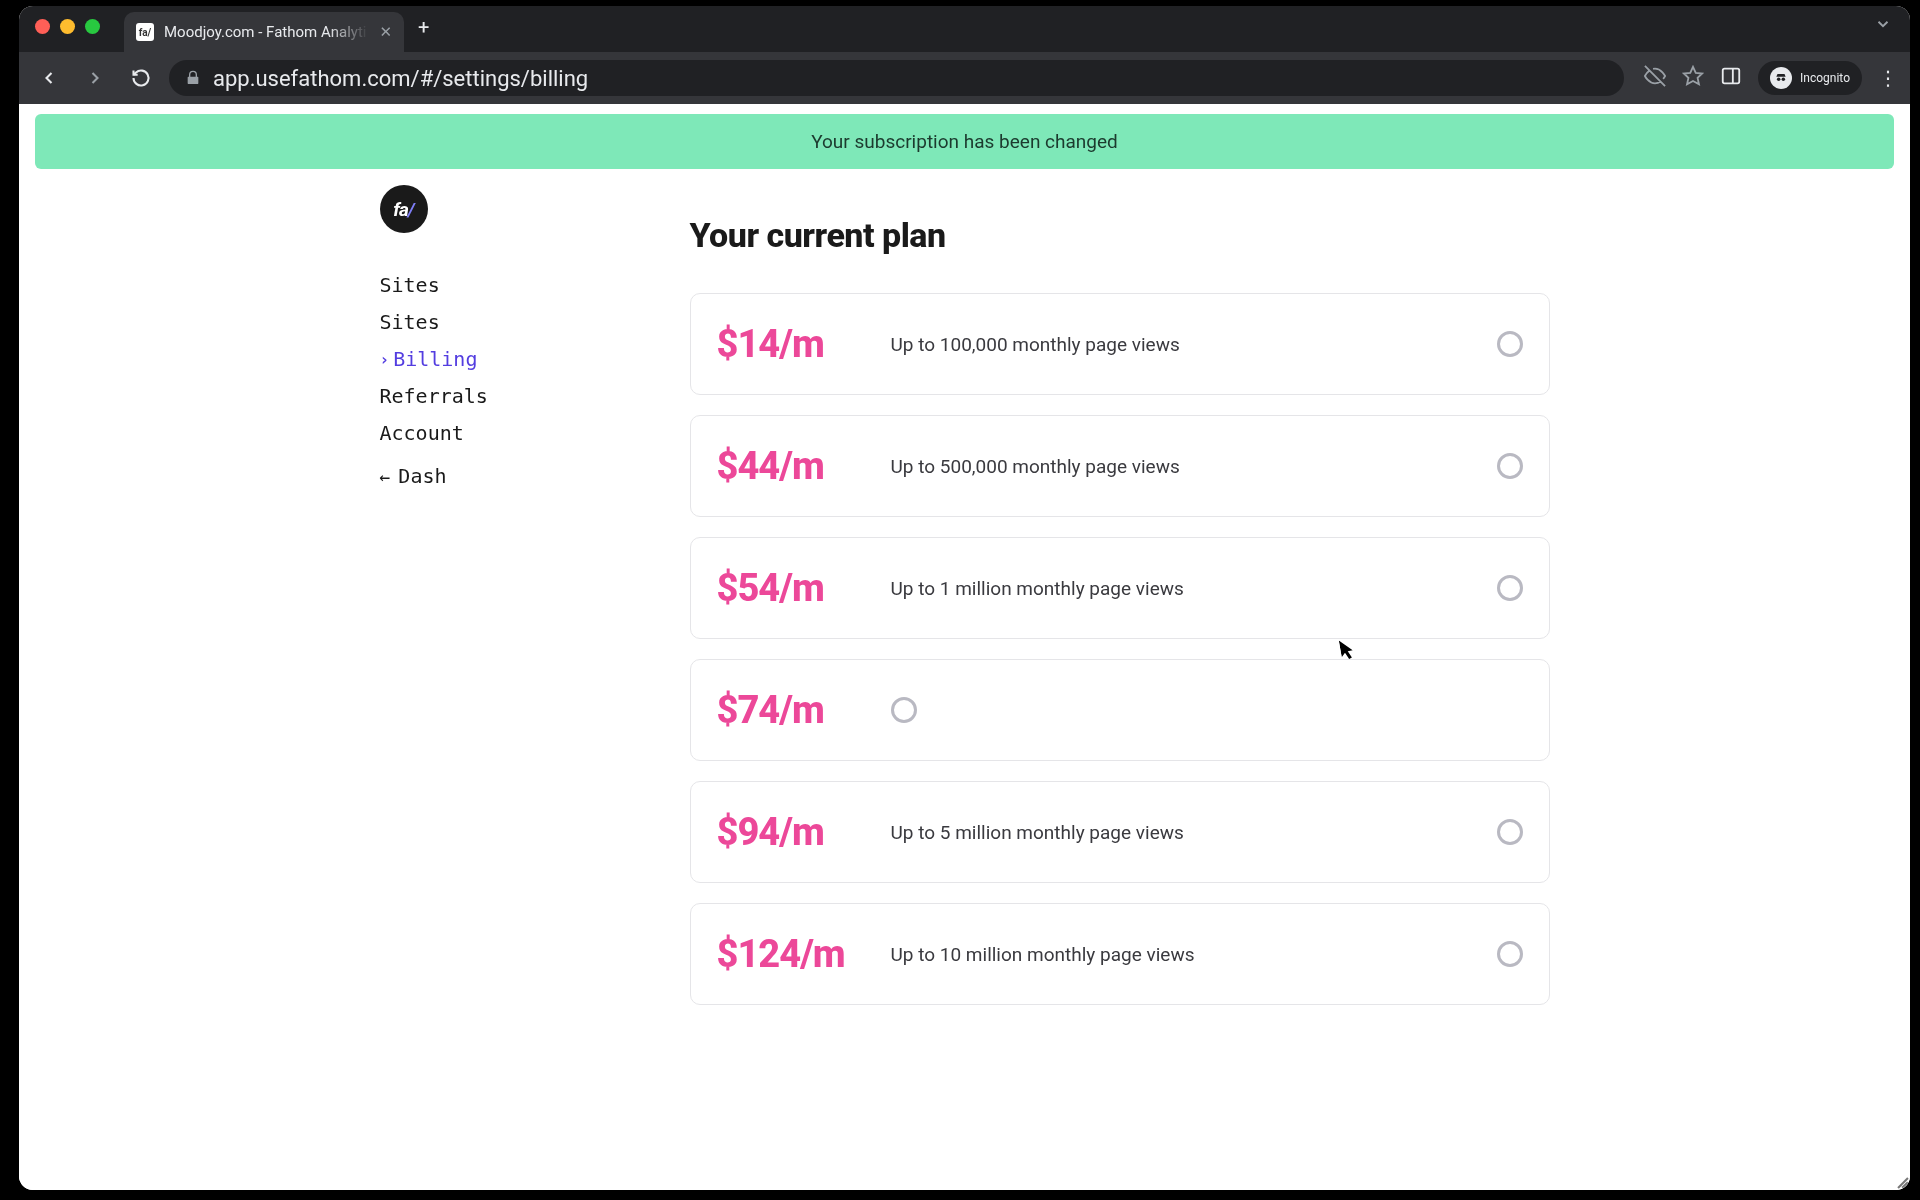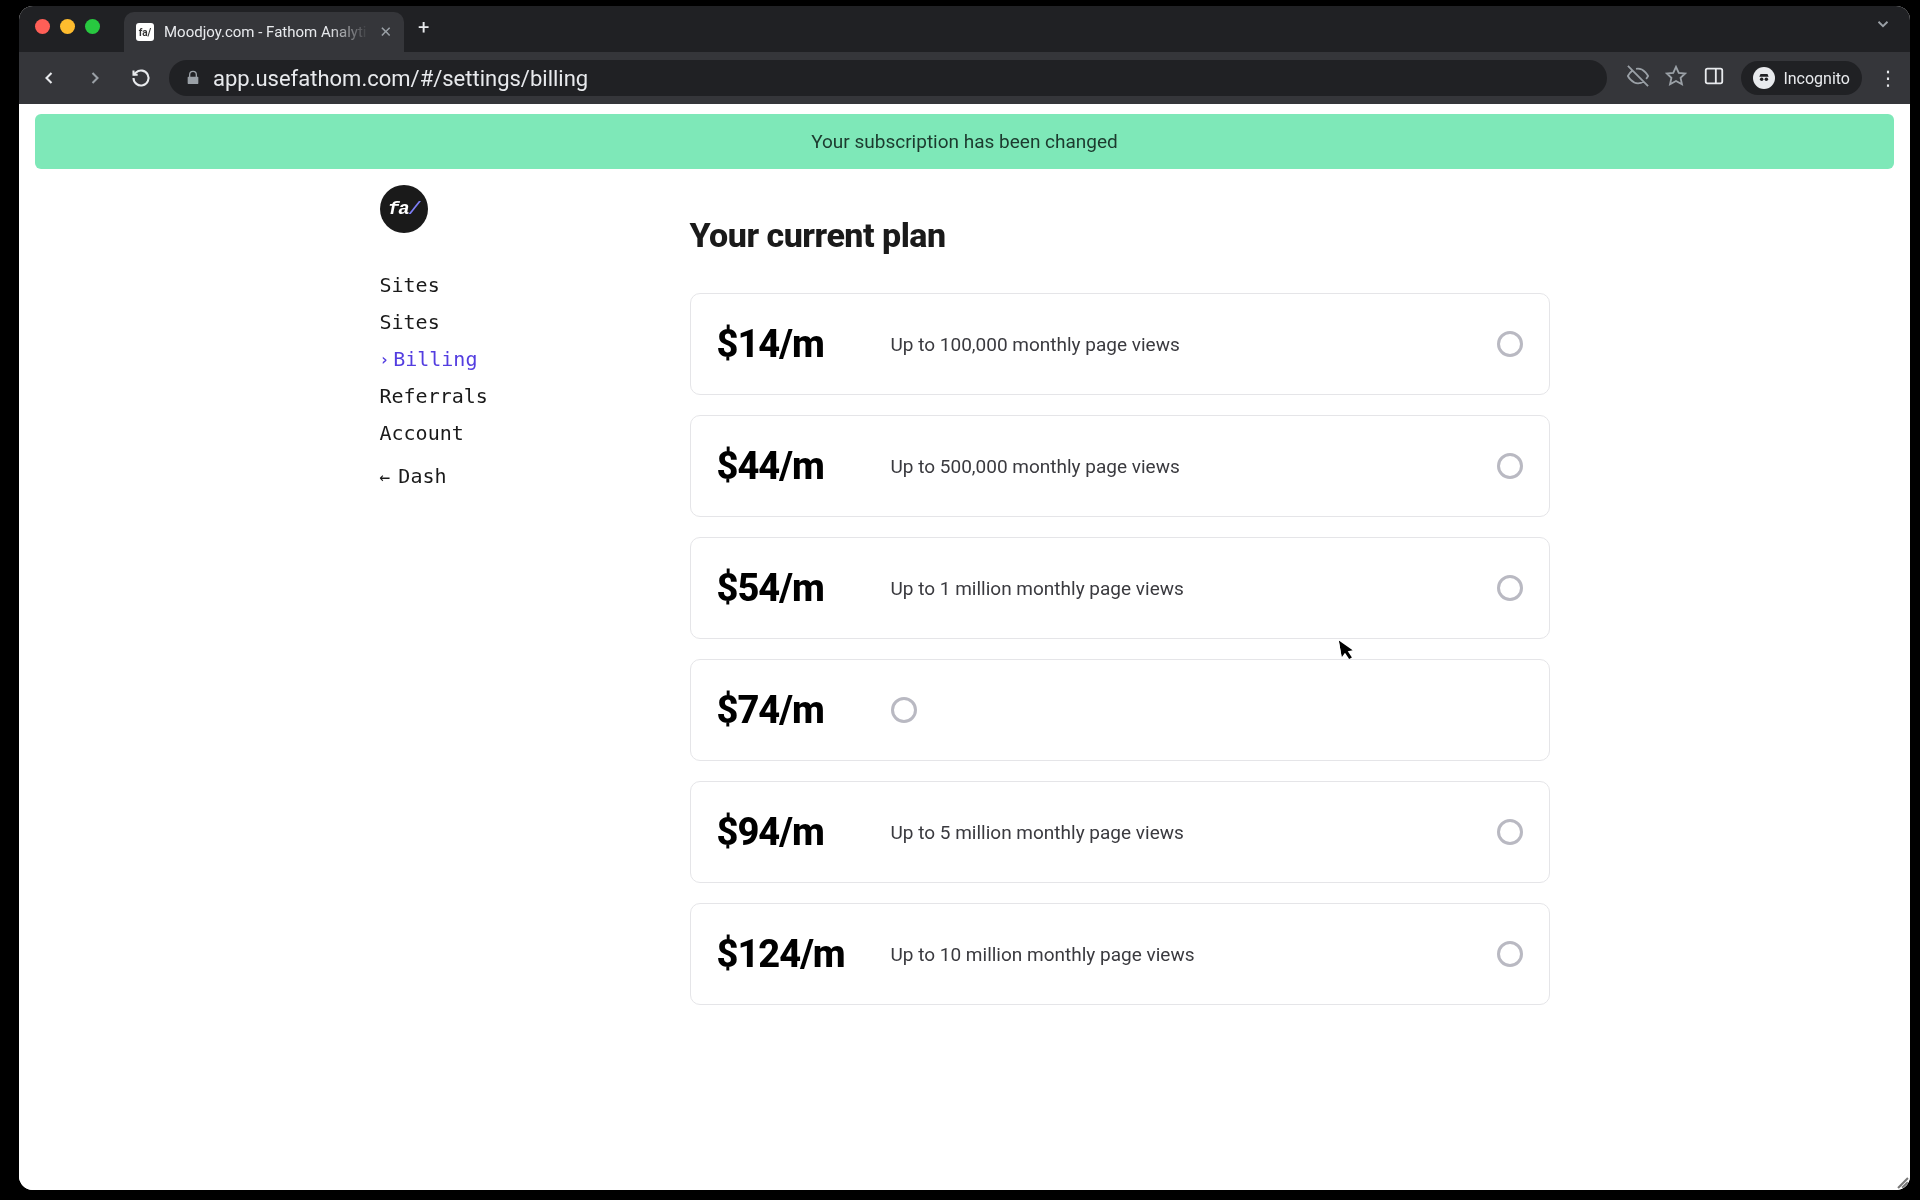--- a/index.html
+++ b/index.html
@@ -130,21 +130,21 @@
     margin-left: 10px;
     color: #e8eaed;
   }
   .incognito-badge {
     display: flex;
     align-items: center;
     gap: 8px;
     background: #202124;
     padding: 6px 12px;
     border-radius: 18px;
-    font-size: 16px;
+    font-size: 12px;
   }
   .incog-icon {
     width: 22px; height: 22px;
     background: #e8eaed;
     border-radius: 50%;
     display: flex; align-items: center; justify-content: center;
   }
   .dots { color: #e8eaed; font-size: 20px; }
 
   
@@ -183,21 +183,20 @@
     width: 48px; height: 48px;
     background: #1a1a1a;
     border-radius: 50%;
     display: flex; align-items: center; justify-content: center;
     color: #fff;
     font-weight: 700;
     font-size: 19px;
     margin-bottom: 40px;
     font-style: italic;
     letter-spacing: -1px;
-    font-family: Liberation Mono, monospace;
   }
   .logo .slash { color: #7e7ef7; }
 
   .nav {
     display: flex;
     flex-direction: column;
     gap: 13px;
     font-family: "SFMono-Regular", ui-monospace, Menlo, monospace;
     font-size: 20px;
   }
@@ -242,21 +241,21 @@
     padding: 28px 26px;
     display: flex;
     align-items: center;
     gap: 24px;
     position: relative;
     cursor: pointer;
   }
   .plan .price {
     font-size: 38px;
     font-weight: 800;
-    color: #000000;
+    color: #ec4899;
     letter-spacing: -1px;
     min-width: 150px;
   }
   .plan .price .per {
     font-weight: 800;
   }
   .plan .desc {
     font-size: 19px;
     color: #3a3a3f;
     flex: 1;

